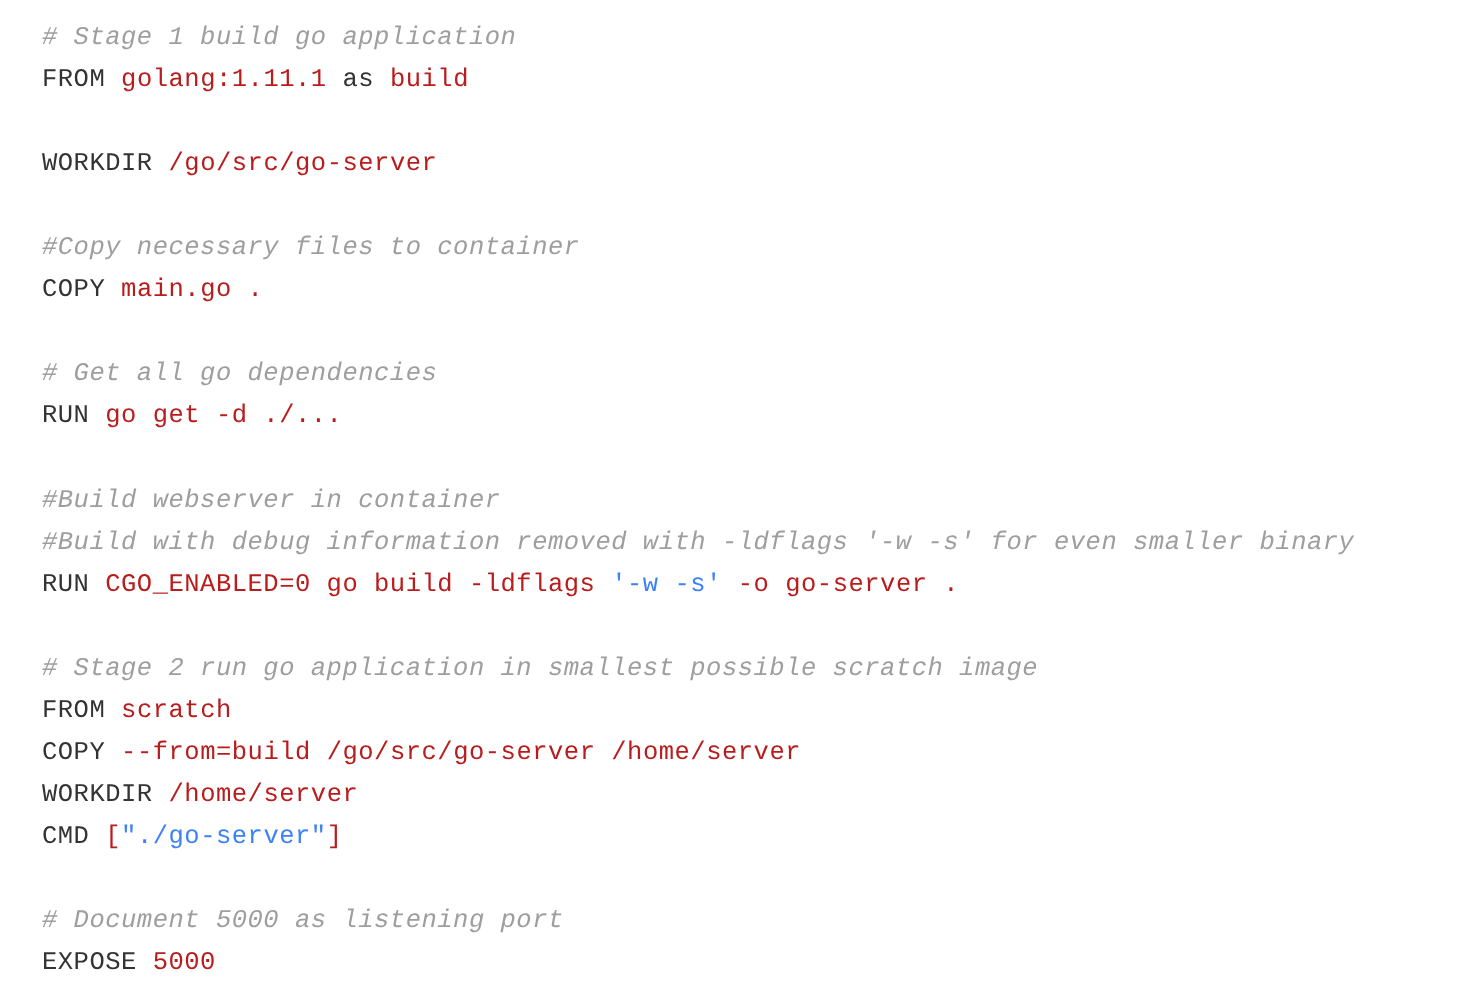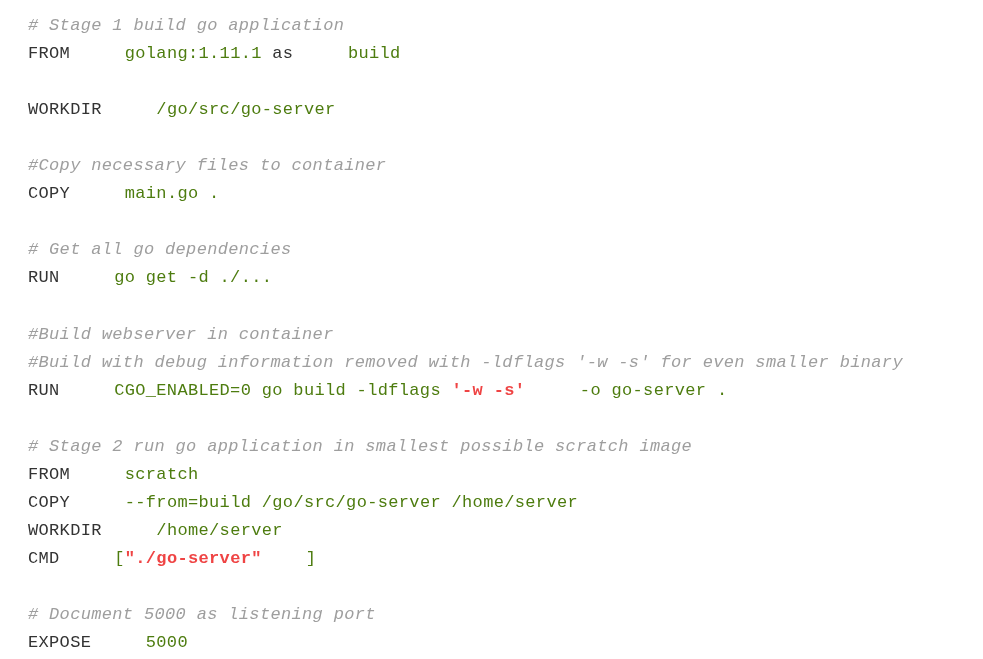--- a/index.html
+++ b/index.html
@@ -23,27 +23,25 @@
     }
     .comment {
       color: #9e9e9e;
       font-style: italic;
     }
     .keyword {
       color: #333333;
       font-weight: normal;
     }
     .normal {
-      color: #4d7c0f;
+      color: #b91c1c;
       font-weight: normal;
-      padding-left: 44px;
     }
     .string {
-      color: #ef4444;
-      font-weight: bold;
+      color: #3b82f6;
     }
     .line {
       display: block;
     }
     .blank-line {
       height: 1.65em;
     }
   </style>
 </head>
 <body>

